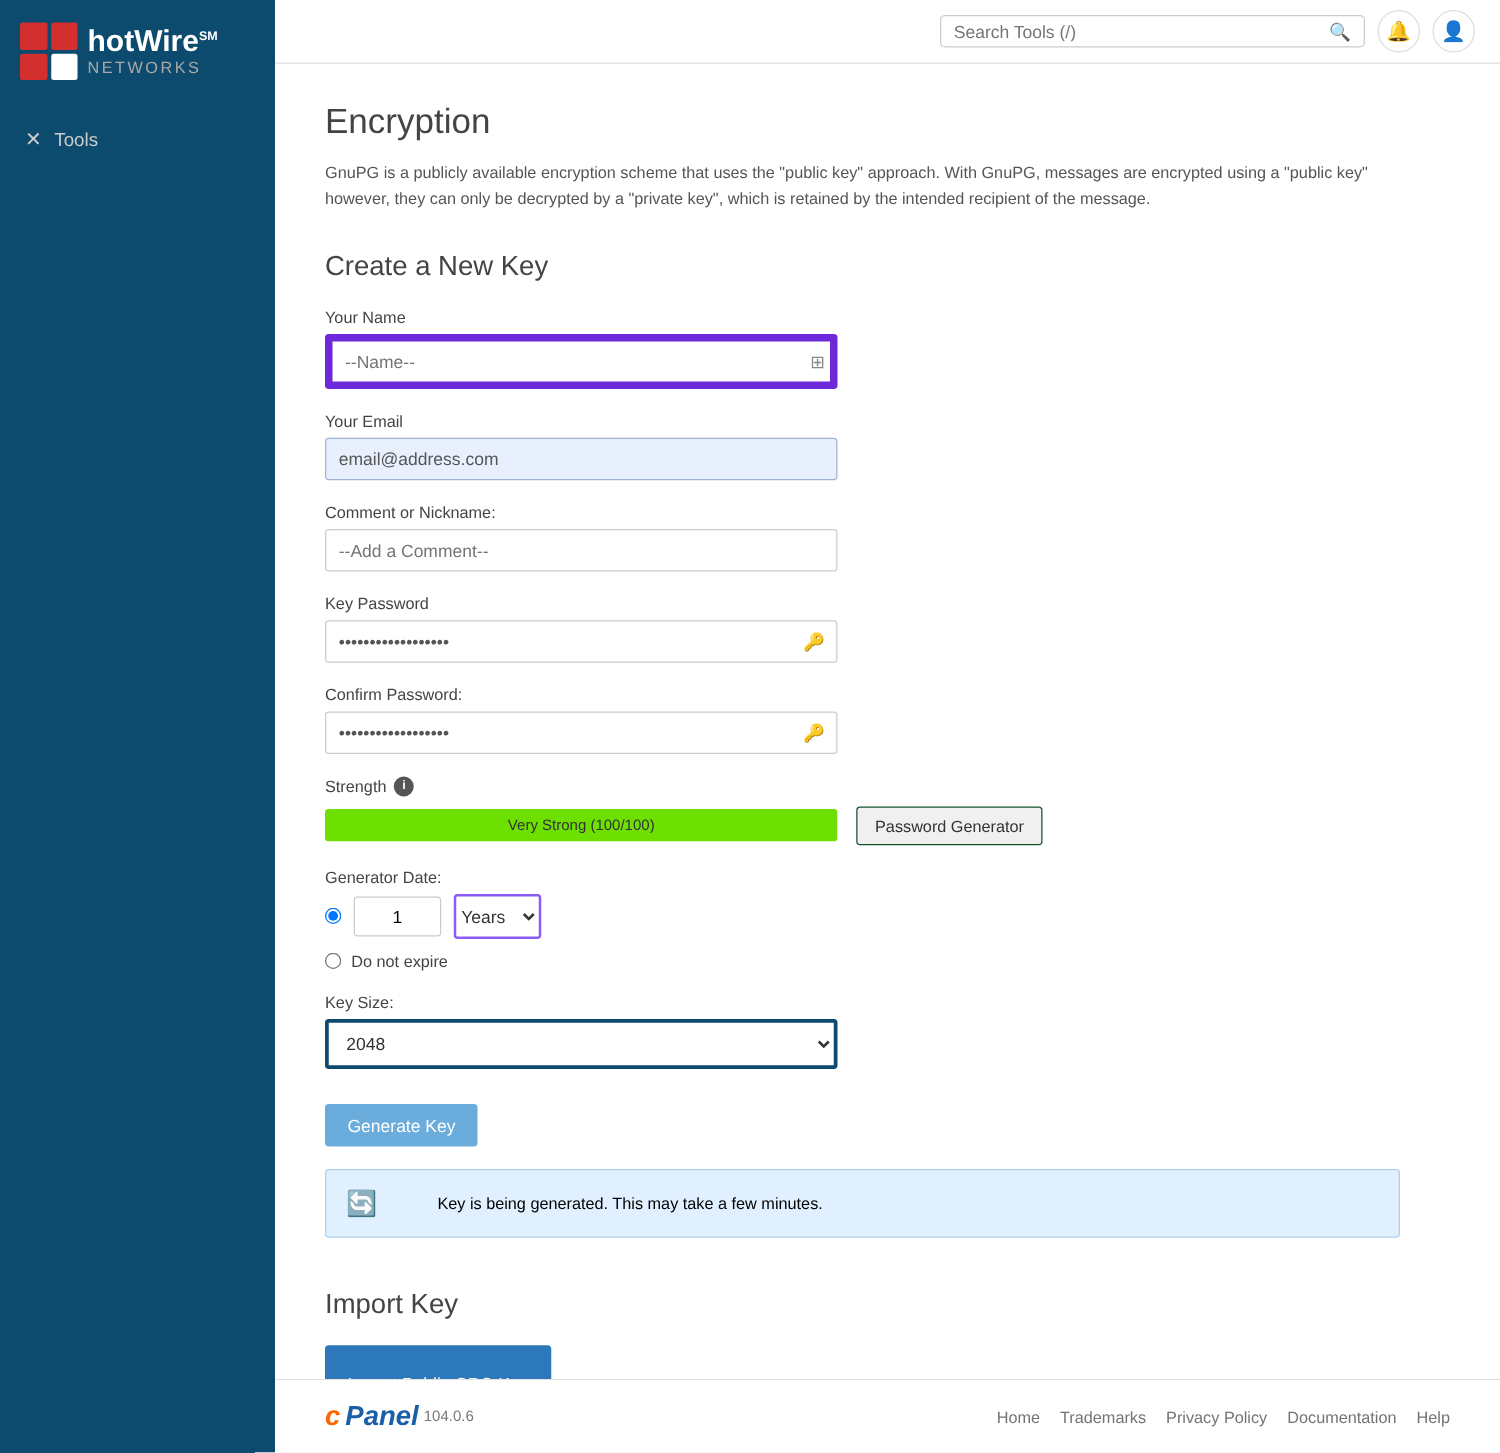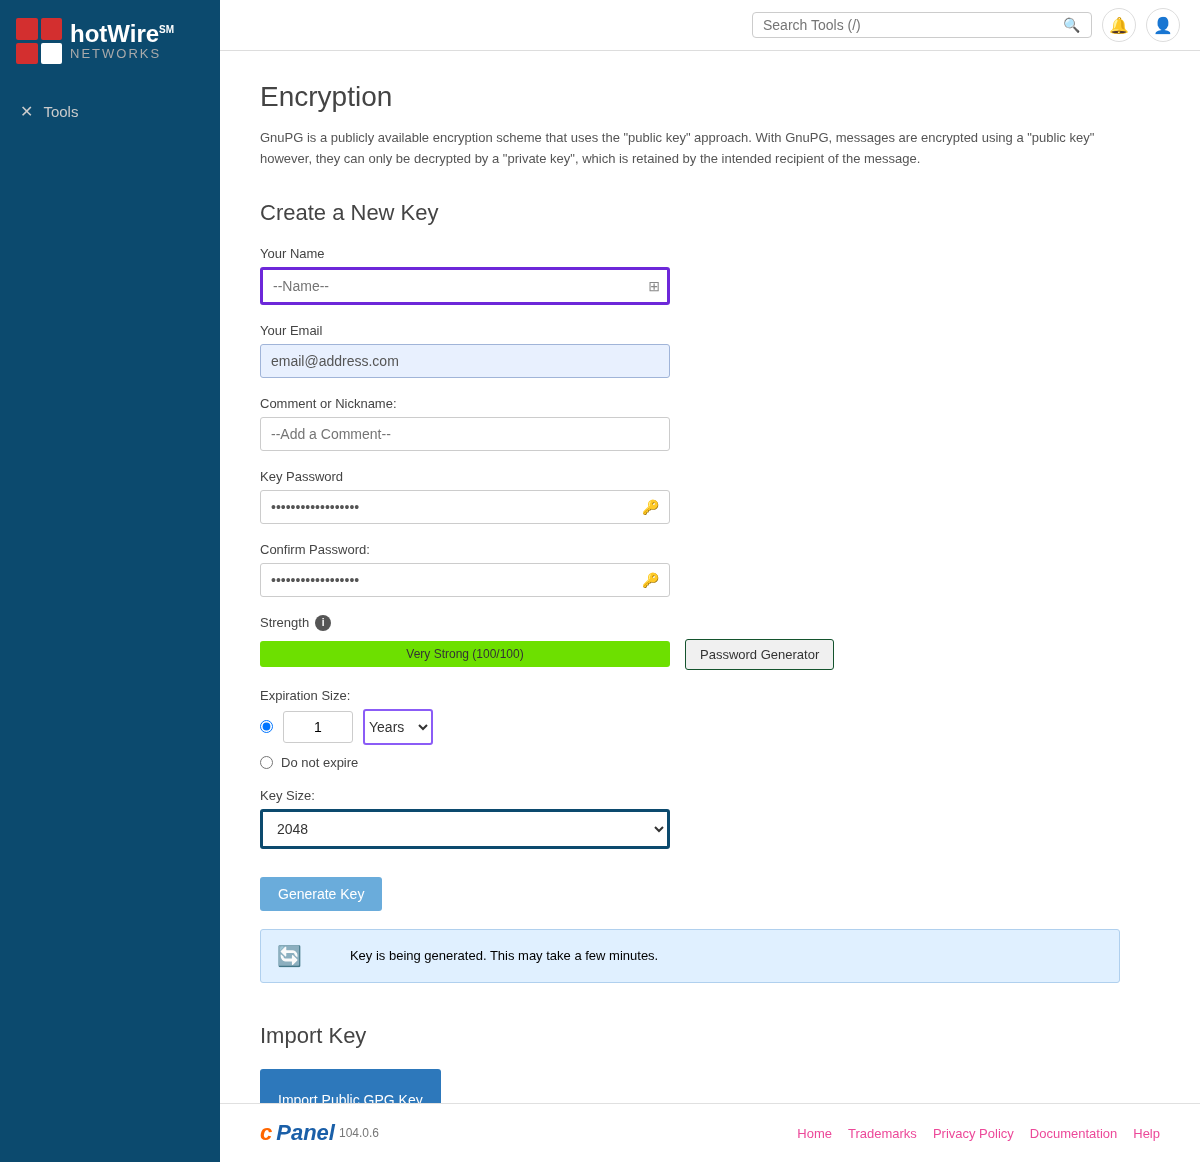--- a/index.html
+++ b/index.html
@@ -160,21 +160,21 @@
     }
     .form-input.email-filled { background: #e8f0fe; border-color: #a0b4d8; }
 
     .input-with-icon {
       position: relative;
       width: 410px;
     }
     .input-with-icon input {
       width: 100%;
       padding: 8px 36px 8px 10px;
-      border: 3px solid #6d28d9;
+      border: 6px solid #6d28d9;
       border-radius: 3px;
       font-size: 14px;
       color: #555;
       outline: none;
     }
     .input-icon {
       position: absolute;
       right: 10px;
       top: 50%;
       transform: translateY(-50%);
@@ -350,21 +350,21 @@
     }
     .cpanel-c { color: #ff6600; font-size: 22px; font-style: italic; font-weight: bold; }
     .cpanel-panel { color: #1a5fa8; font-size: 22px; font-style: italic; font-weight: bold; }
     .cpanel-version { font-size: 12px; color: #777; }
     .footer-links {
       display: flex;
       gap: 16px;
     }
     .footer-link {
       font-size: 13px;
-      color: #ec4899;
+      color: #737373;
       text-decoration: none;
       cursor: pointer;
     }
 
     
     .logo-squares {
       display: grid;
       grid-template-columns: 1fr 1fr;
       gap: 3px;
       width: 46px;
@@ -475,21 +475,21 @@
           <div class="strength-bar-fill" style="width:100%">
             <span class="strength-bar-text">Very Strong (100/100)</span>
           </div>
         </div>
         <button class="password-gen-btn">Password Generator</button>
       </div>
     </div>
 
     
     <div class="form-group">
-      <label class="form-label">Expiration Size:</label>
+      <label class="form-label">Generator Date:</label>
       <div class="expiration-row">
         <input type="radio" name="expiration" checked="" style="">
         <input type="text" class="expiration-input" value="1" style="">
         <select class="expiration-select">
           <option>Days</option>
           <option>Weeks</option>
           <option>Months</option>
           <option selected="">Years</option>
         </select>
       </div>

